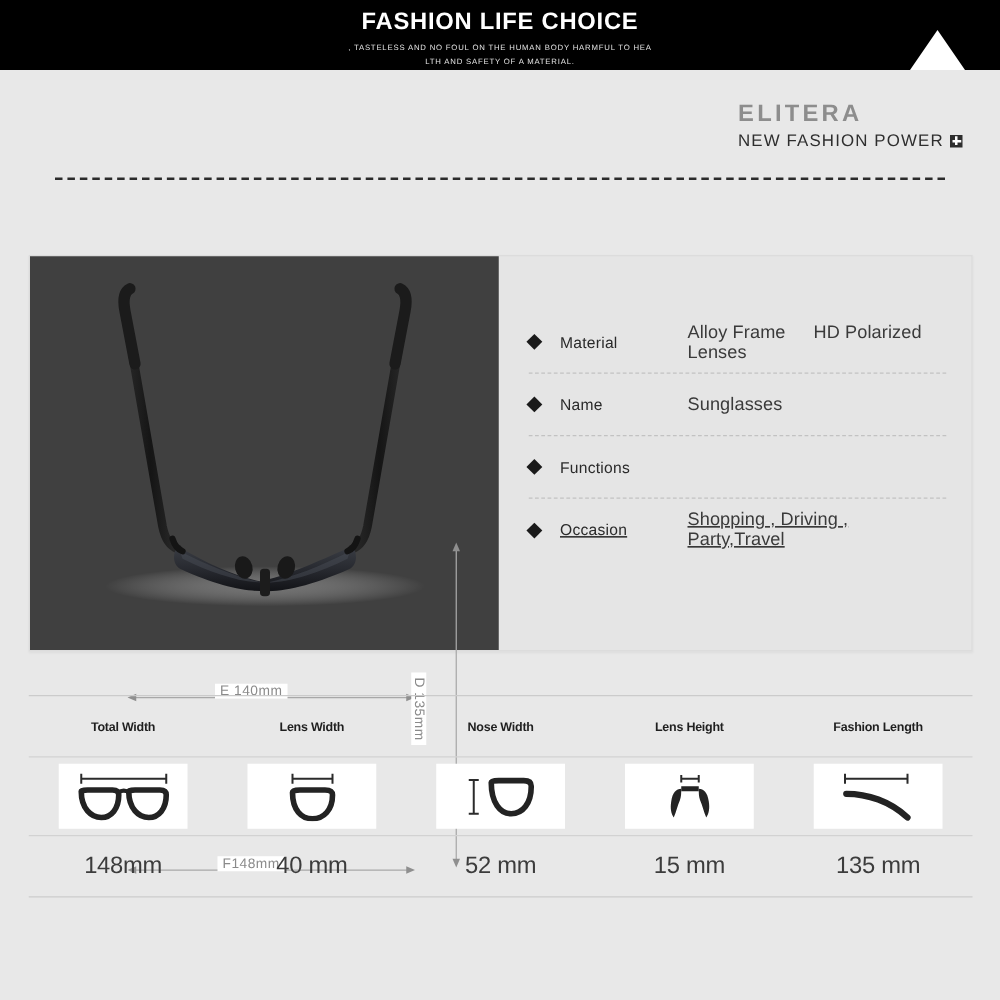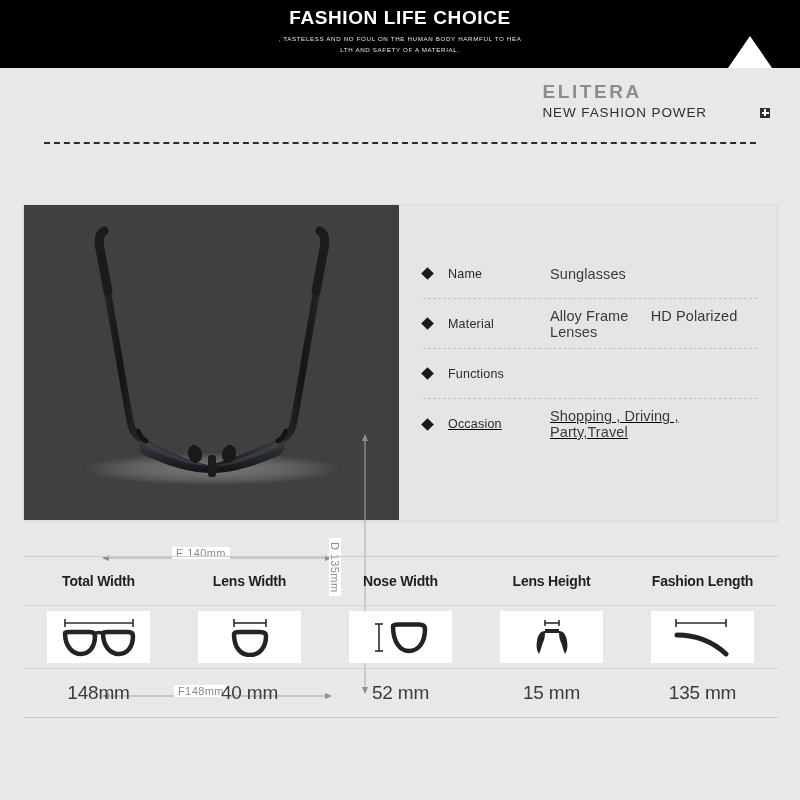--- a/index.html
+++ b/index.html
@@ -6,21 +6,21 @@
   html, body {
     width: 800px; height: 800px;
     font-family: "Liberation Sans", sans-serif;
     background: #e8e8e8;
     overflow: hidden;
   }
   .page { position: relative; width: 800px; height: 800px; background: #e8e8e8; }
 
   
   .banner {
-    position: absolute; left: 0; top: 0; width: 800px; height: 68px;
+    position: absolute; left: 0; top: 0; width: 800px; height: 56px;
     background: #000; overflow: hidden;
   }
   .banner-title {
     position: absolute; left: 0; top: 7px; width: 800px;
     text-align: center; color: #fff;
     font-size: 19px; font-weight: bold; letter-spacing: 0.6px;
     font-family: "Liberation Sans", sans-serif;
   }
   .banner-sub {
     position: absolute; left: 0; top: 33px; width: 800px;
@@ -51,21 +51,21 @@
     width: 2px; height: 20px; background: #333;
     margin-left: 5px; margin-bottom: 3px;
   }
   .hd-right { position: absolute; right: 30px; top: 13px; text-align: left; }
   .brand {
     font-size: 19px; font-weight: bold; color: #8d8d8d;
     letter-spacing: 2.6px; line-height: 22px;
   }
   .brand-sub {
     font-size: 13.5px; color: #2e2e2e; letter-spacing: 0.9px;
-    margin-top: 2px; display: flex; align-items: center; justify-content: center; gap: 48px;
+    margin-top: 2px; display: flex; align-items: center; justify-content: center;
   }
   .plus-box {
     display: inline-block; width: 10px; height: 10px;
     background: #2e2e2e; margin-left: 5px; position: relative;
   }
   .plus-box::before, .plus-box::after {
     content: ""; position: absolute; background: #fff;
   }
   .plus-box::before { left: 4px; top: 1.5px; width: 2px; height: 7px; }
   .plus-box::after { left: 1.5px; top: 4px; width: 7px; height: 2px; }
@@ -124,21 +124,21 @@
 
   
   .mtable { position: absolute; left: 23px; top: 556px; width: 755px; }
   .mline { width: 100%; height: 1px; background: #d2d2d2; }
   .mline.thick { background: #cbcbcb; }
   .mrow { display: flex; }
   .mcell { flex: 1; text-align: center; }
 
   .mhead-row { height: 48px; display: flex; align-items: center; }
   .mhead {
-    font-size: 14px; color: #1f1f1f; font-weight: bold;
+    font-size: 10px; color: #1f1f1f; font-weight: bold;
     letter-spacing: -0.2px;
   }
   .micon-row { height: 62px; display: flex; align-items: center; }
   .micon-box {
     width: 103px; height: 52px; background: #fff;
     margin: 0 auto; display: flex; align-items: center;
     justify-content: center;
   }
   .mval-row { height: 48px; display: flex; align-items: center; }
   .mval {
@@ -241,32 +241,32 @@
         <path d="M5,1 L2,8 L8,8 Z" fill="#8f8f8f"></path>
         <path d="M5,261 L2,254 L8,254 Z" fill="#8f8f8f"></path>
       </svg>
       <div class="dim-label dim-d">D 135mm</div>
     </div>
 
     <div class="specs-panel">
 
       <div class="spec-row">
         <span class="spec-diamond"></span>
-        <span class="spec-key">Name</span>
-        <span class="spec-val">Sunglasses</span>
-      </div>
-
-      <div class="spec-row">
-        <span class="spec-diamond"></span>
         <span class="spec-key">Material</span>
         <span class="spec-val">
           <span>Alloy Frame</span>
           <span class="gap"></span>
           <span>HD Polarized Lenses</span>
         </span>
+      </div>
+
+      <div class="spec-row">
+        <span class="spec-diamond"></span>
+        <span class="spec-key">Name</span>
+        <span class="spec-val">Sunglasses</span>
       </div>
 
       <div class="spec-row">
         <span class="spec-diamond"></span>
         <span class="spec-key">Functions</span>
       </div>
 
       <div class="spec-row">
         <span class="spec-diamond"></span>
         <span class="spec-key">Occasion</span>

